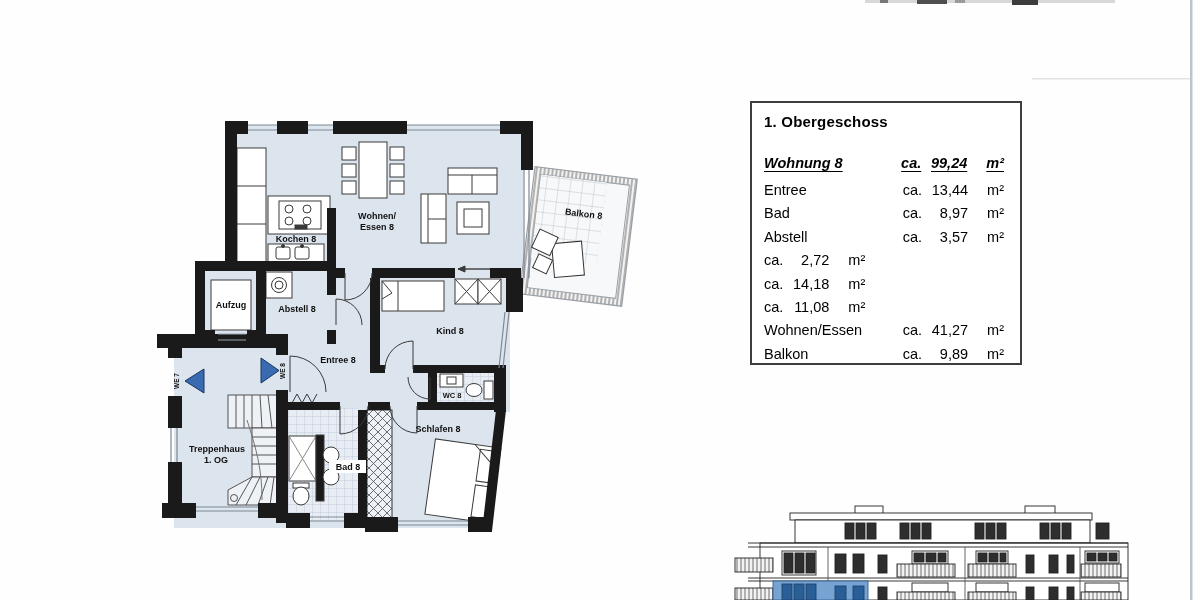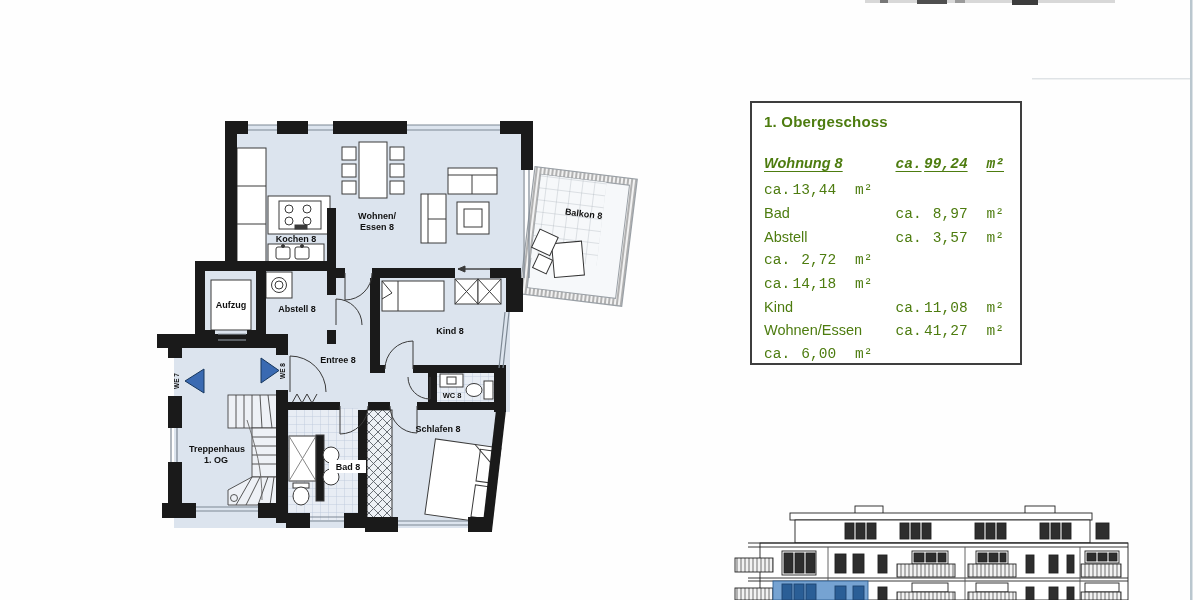--- a/index.html
+++ b/index.html
@@ -5,34 +5,34 @@
   html,body{margin:0;padding:0;}
   body{
     width:1200px;height:600px;position:relative;overflow:hidden;
     background:#fefefe;
     font-family:"Liberation Sans", sans-serif;
   }
   #plan-svg{position:absolute;left:0;top:0;}
   
   .panel{
     position:absolute;left:750px;top:101px;width:272px;height:264px;
-    border:2px solid #3e3e3e;background:#ffffff;color:#4d7c0f;
+    border:2px solid #3e3e3e;background:#ffffff;color:#000000;
     box-sizing:border-box;
   }
   .panel-title{
     font-weight:bold;font-size:15px;letter-spacing:.2px;
     margin:10px 0 0 12px;
   }
   .rows{margin-top:22px;}
   .trow{
     display:flex;align-items:baseline;height:23.4px;
     padding:0 16px 0 12px;font-size:14.5px;line-height:23.4px;
   }
   .trow .lbl{flex:1;}
-  .trow .val{display:flex;align-items:flex-start;font-family:Liberation Mono, monospace;}
+  .trow .val{display:flex;align-items:flex-start;}
   .trow .ca{}
   .trow .num{width:46px;text-align:right;}
   .trow .unit{margin-left:19px;}
   .summary{font-weight:bold;font-style:italic;height:25px;margin-bottom:2px;}
   .summary .lbl,.summary .val{
     text-decoration:underline;text-underline-offset:3px;
   }
   
   text{font-family:"Liberation Sans",sans-serif;fill:#101010;}
   .rlabel{font-size:9px;font-weight:bold;}
@@ -425,20 +425,21 @@
   <div class="rows">
     <div class="trow summary">
       <span class="lbl">Wohnung 8</span>
       <span class="val">
         <span class="ca">ca.</span>
         <span class="num">99,24</span>
         <span class="unit">m²</span>
       </span>
     </div>
     <div class="trow">
+      <span class="lbl">Entree</span>
       <span class="val">
           <span class="ca">ca.</span>
           <span class="num">13,44</span>
           <span class="unit">m²</span>
         </span>
     </div>
     <div class="trow">
       <span class="lbl">Bad</span>
       <span class="val">
           <span class="ca">ca.</span>
@@ -462,36 +463,36 @@
         </span>
     </div>
     <div class="trow">
       <span class="val">
           <span class="ca">ca.</span>
           <span class="num">14,18</span>
           <span class="unit">m²</span>
         </span>
     </div>
     <div class="trow">
-      <span class="lbl">Kind</span>
       <span class="val">
           <span class="ca">ca.</span>
           <span class="num">11,08</span>
           <span class="unit">m²</span>
         </span>
     </div>
     <div class="trow">
       <span class="lbl">Wohnen/Essen</span>
       <span class="val">
           <span class="ca">ca.</span>
           <span class="num">41,27</span>
           <span class="unit">m²</span>
         </span>
     </div>
     <div class="trow">
-      <span class="val">
-          <span class="ca">ca.</span>
-          <span class="num">6,00</span>
+      <span class="lbl">Balkon</span>
+      <span class="val">
+          <span class="ca">ca.</span>
+          <span class="num">9,89</span>
           <span class="unit">m²</span>
         </span>
     </div>
   </div>
 </div>
 
 </body></html>

